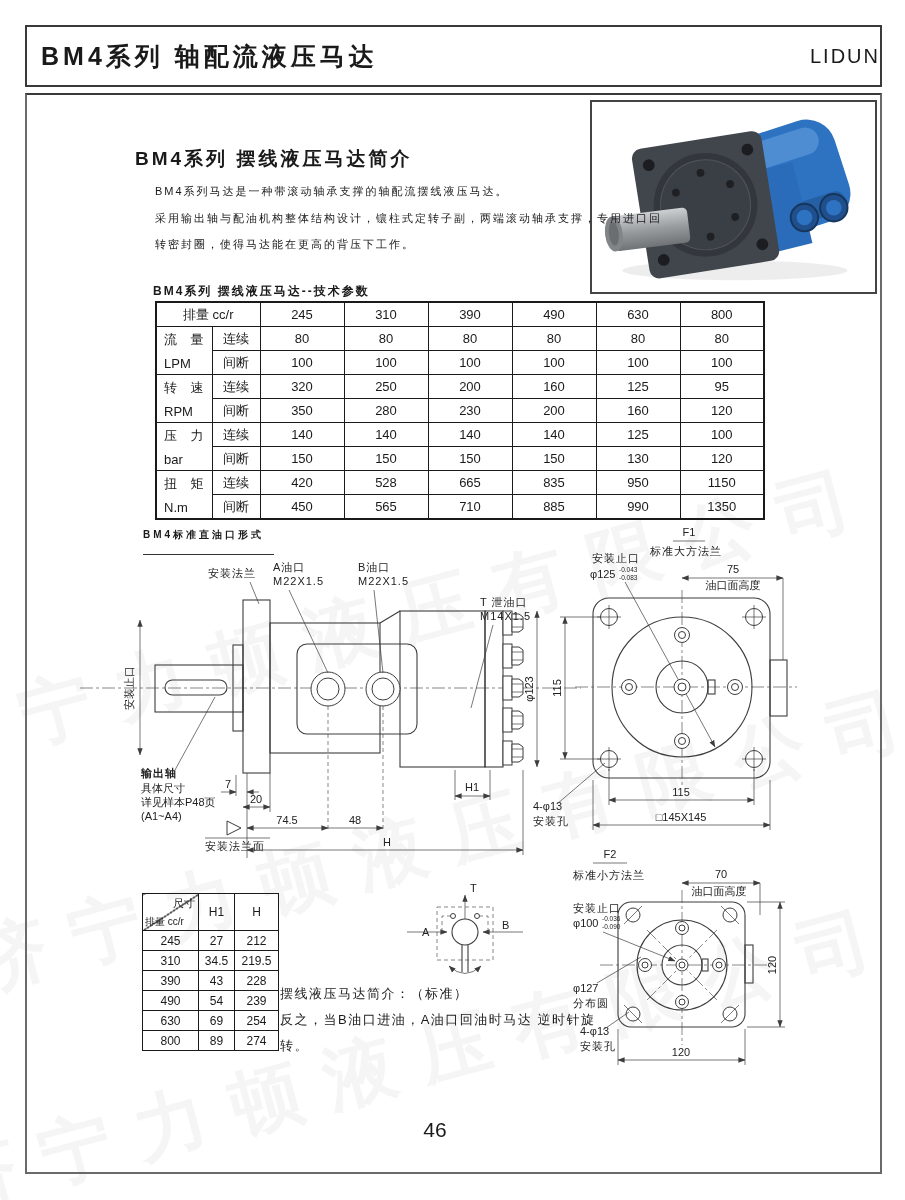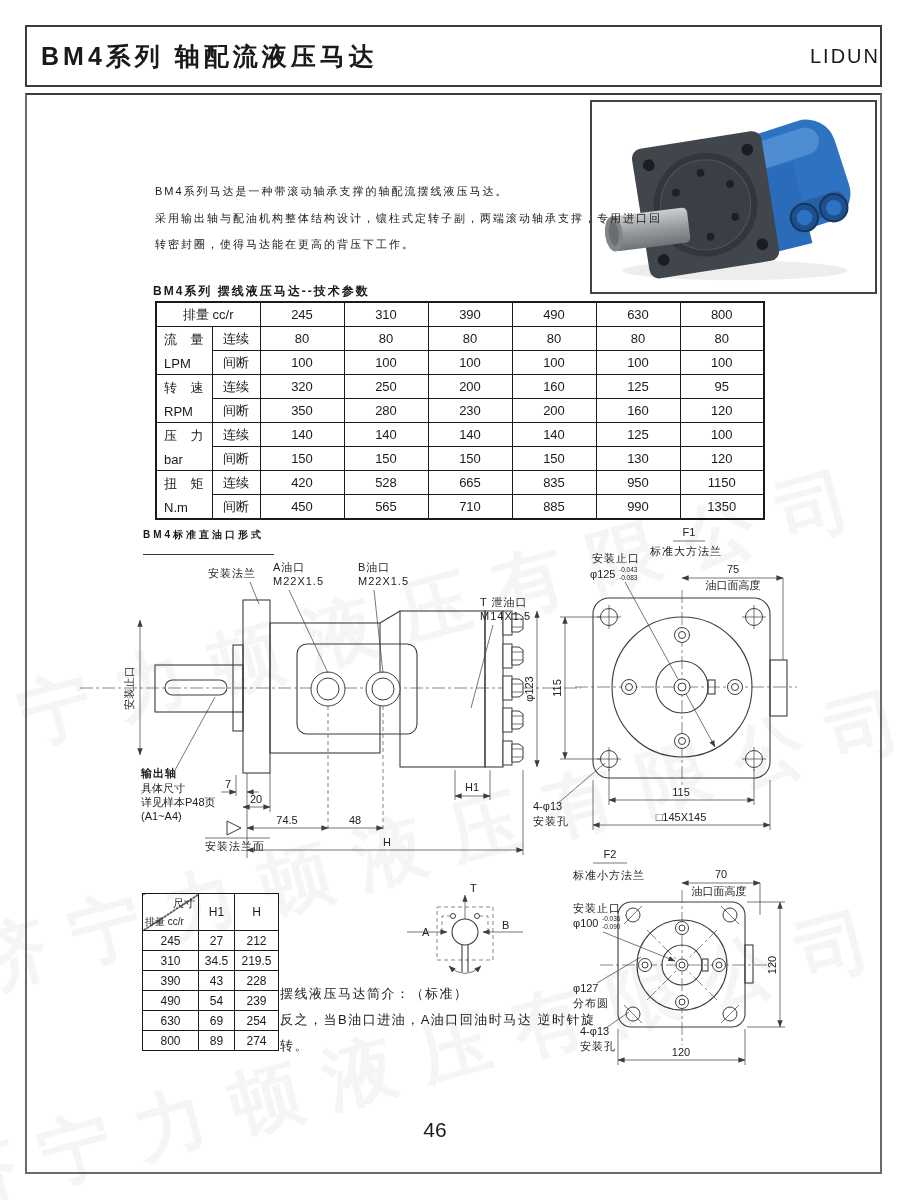--- a/index.html
+++ b/index.html
@@ -109,20 +109,21 @@
           <circle cx="87" cy="88" r="4" fill="#1e2024"></circle>
       </g>
       <g transform="rotate(-7 60 130)">
         <rect x="20" y="112" width="78" height="36" rx="5" fill="url(#shaftG)"></rect>
         <ellipse cx="21" cy="130" rx="9" ry="18" fill="#818588"></ellipse>
         <ellipse cx="21" cy="130" rx="5" ry="12" fill="#6a6e71"></ellipse>
       </g>
     </svg>
   </div>
 
+  <div id="intro-title" class="abs">BM4系列 摆线液压马达简介</div>
   <div id="intro" class="abs">
     <div>BM4系列马达是一种带滚动轴承支撑的轴配流摆线液压马达。</div>
     <div>采用输出轴与配油机构整体结构设计，镶柱式定转子副，两端滚动轴承支撑，专用进口回</div>
     <div>转密封圈，使得马达能在更高的背压下工作。</div>
   </div>
 
   <div id="spec-title" class="abs">BM4系列 摆线液压马达--技术参数</div>
   <div id="spec-wrap" class="abs">
     <table class="spec">
       <colgroup>

